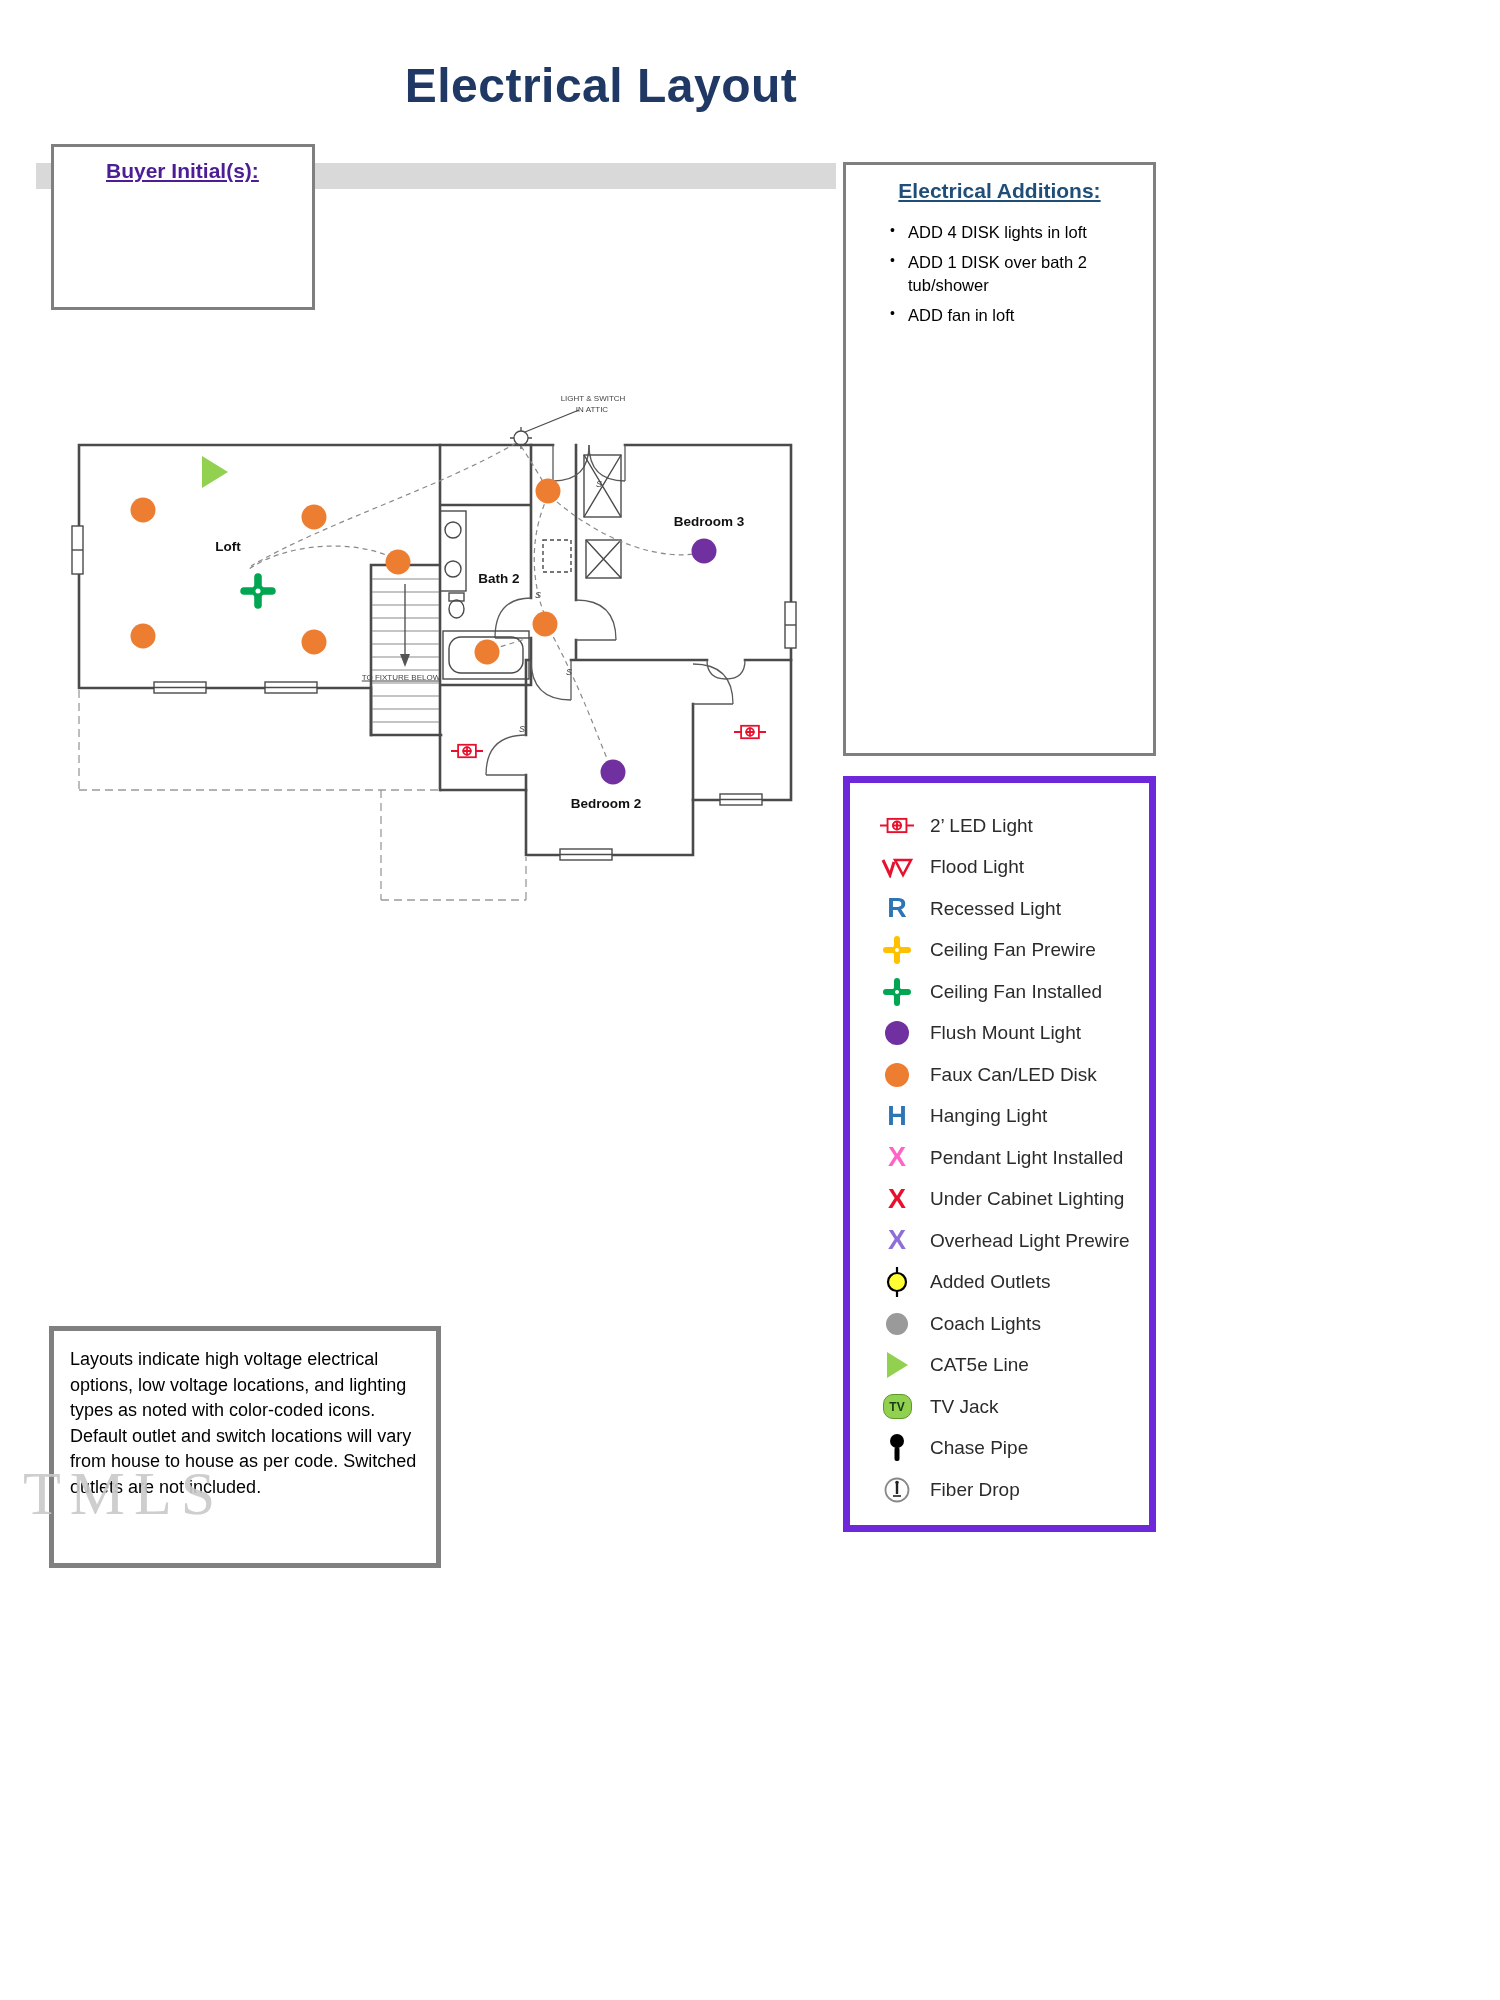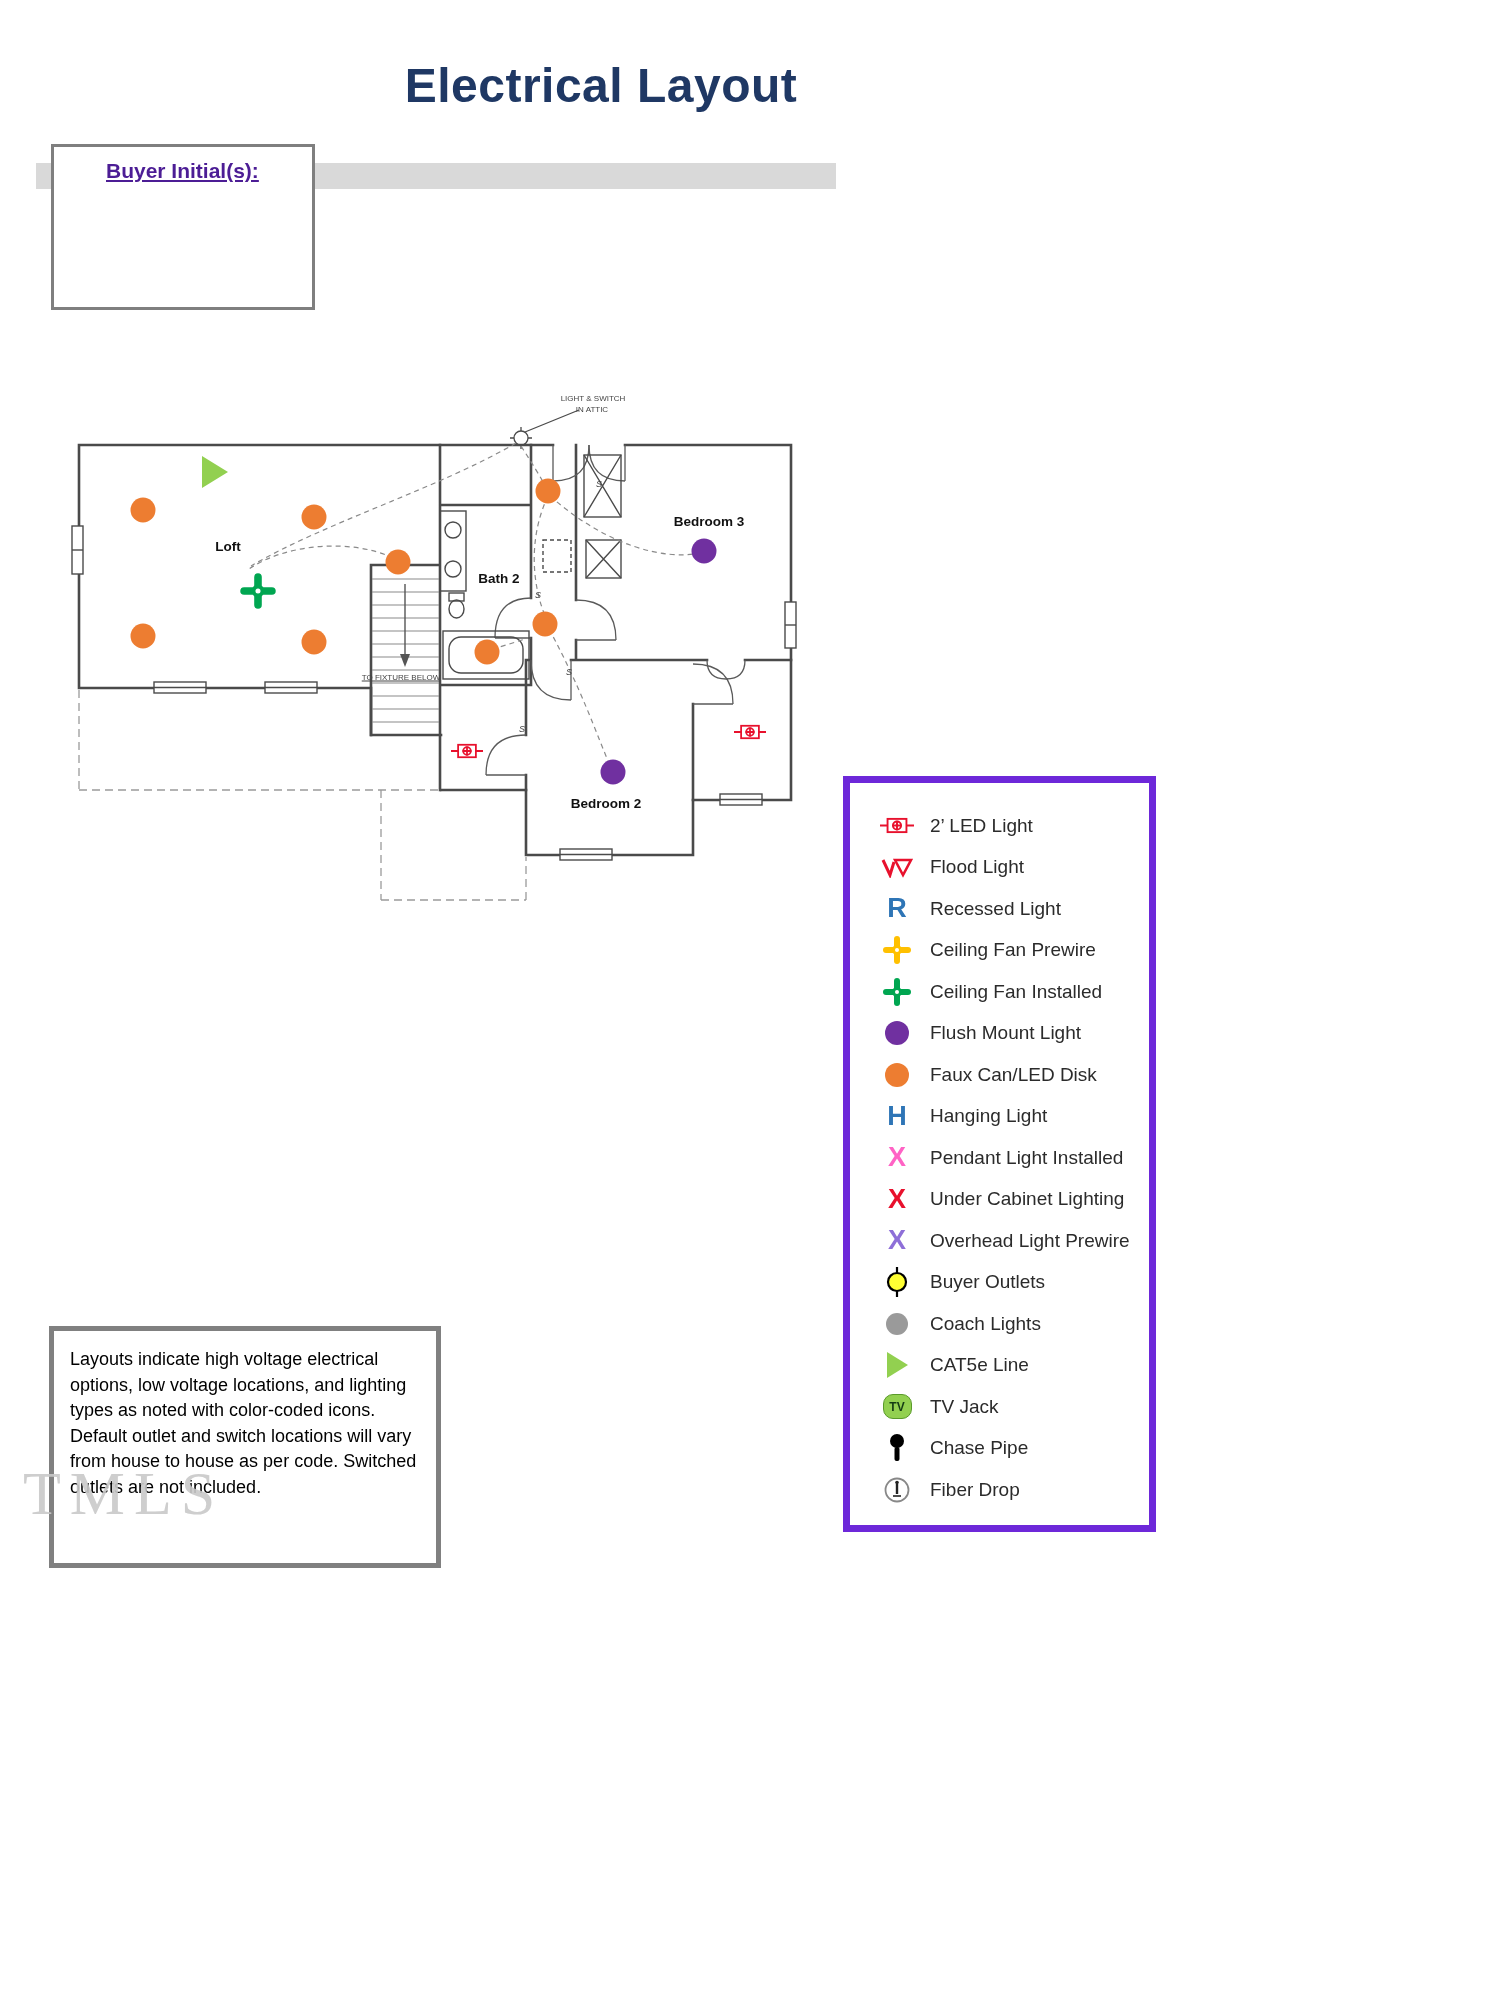--- a/index.html
+++ b/index.html
@@ -65,20 +65,28 @@
 <div id="page">
 
   <div id="title">Electrical Layout</div>
 
   <div id="gray-band"></div>
 
   <div id="buyer-box">
     <span class="lbl">Buyer Initial(s):</span>
   </div>
 
+  <div id="additions-box">
+    <h2>Electrical Additions:</h2>
+    <ul id="additions-list">
+        <li>ADD 4 DISK lights in loft</li>
+        <li>ADD 1 DISK over bath 2 tub/shower</li>
+        <li>ADD fan in loft</li>
+      </ul>
+  </div>
 
   <div id="plan">
     <svg width="740" height="520" viewBox="0 0 740 520">
 
       <g stroke="#9a9a9a" stroke-width="1.3" fill="none" stroke-dasharray="8 5">
         <path d="M10,302 V402 M10,402 H371 M312,402 V512 M312,512 H457 M457,512 V469"></path>
       </g>
 
       <g stroke="#4a4a4a" stroke-width="2.6" fill="none" stroke-linecap="square">
         <path d="M10,57 H484 M556,57 H722 M722,57 V412 M722,412 H624 M624,412 V467 M624,467 H457 M457,467 V402 M457,402 H372 M372,347 H302 M302,347 V300 M302,300 H10 M10,300 V57"></path>
@@ -297,21 +305,21 @@
           </span>
           <span class="legend-label">Overhead Light Prewire</span>
         </div>
         <div class="legend-row">
           <span class="legend-icon">
             <svg width="26" height="30" viewBox="0 0 26 30">
               <line x1="13" y1="0" x2="13" y2="30" stroke="#000" stroke-width="2.2"></line>
               <circle cx="13" cy="15" r="9" fill="#FFFF33" stroke="#000" stroke-width="2.2"></circle>
             </svg>
           </span>
-          <span class="legend-label">Buyer Outlets</span>
+          <span class="legend-label">Added Outlets</span>
         </div>
         <div class="legend-row">
           <span class="legend-icon">
             <span class="dot" style="width:22px;height:22px;background:#9A9A9A"></span>
           </span>
           <span class="legend-label">Coach Lights</span>
         </div>
         <div class="legend-row">
           <span class="legend-icon">
             <span style="display:inline-block;width:0;height:0;border-left:21px solid #92D050;border-top:13px solid transparent;border-bottom:13px solid transparent"></span>

